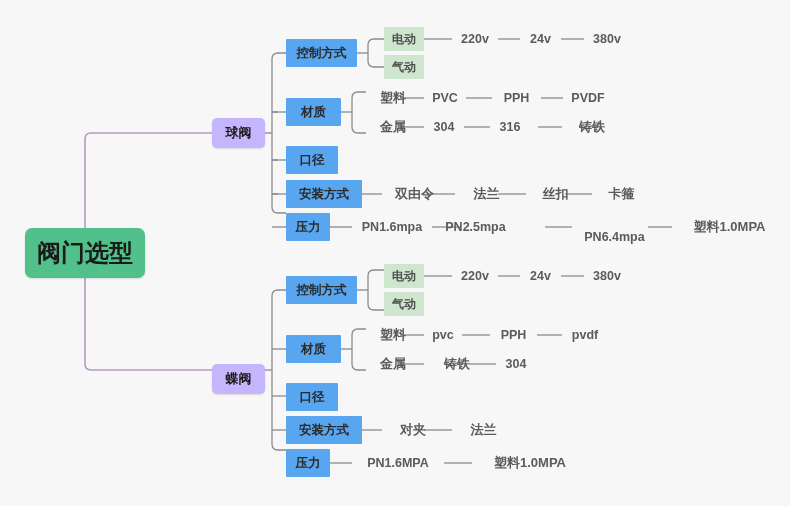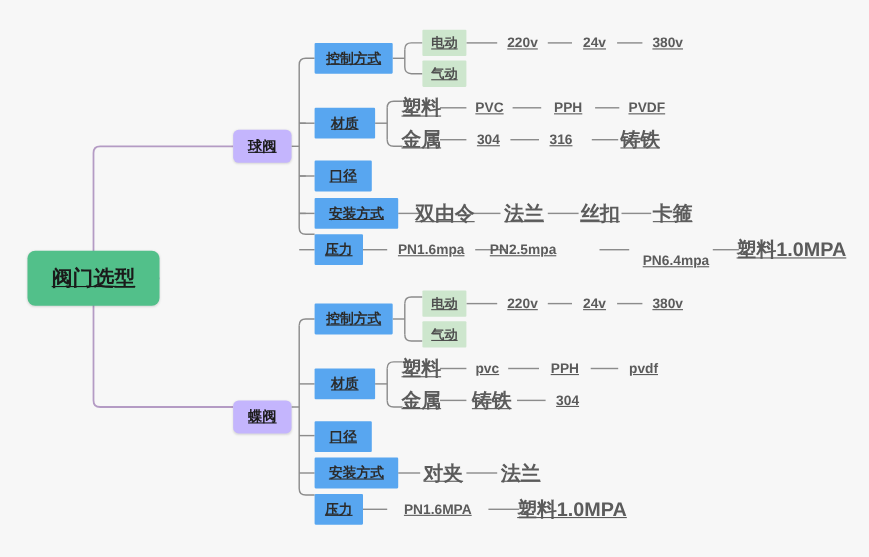--- a/index.html
+++ b/index.html
@@ -7,25 +7,25 @@
     width:790px;height:506px;
     background:#f7f7f7;
     font-family:"Liberation Sans","DejaVu Sans",sans-serif;
     overflow:hidden;
     position:relative;
   }
   #canvas{position:absolute;left:0;top:0;width:790px;height:506px;}
   svg#links{position:absolute;left:0;top:0;width:790px;height:506px;pointer-events:none;}
 
   .node{position:absolute;display:flex;align-items:center;justify-content:center;
-        box-sizing:border-box;white-space:nowrap;text-decoration:underline;}
+        box-sizing:border-box;white-space:nowrap;}
 
   
   .root{
-    background:#52c08a;color:#1a1a1a;font-weight:bold;font-size:19px;
+    background:#52c08a;color:#1a1a1a;font-weight:bold;font-size:24px;
     border-radius:7px;padding:0 14px;
     box-shadow:0 1px 2px rgba(0,0,0,.12);
   }
   
   .valve{
     background:#c4b5fd;color:#1a1a1a;font-weight:bold;font-size:13px;
     border-radius:5px;padding:0 10px;
     box-shadow:0 1px 2px rgba(0,0,0,.12);
   }
   
@@ -35,21 +35,21 @@
   }
   
   .greenleaf{
     background:#cde6cd;color:#4f4f4f;font-weight:bold;font-size:12px;
     padding:0 8px;border-radius:1px;
   }
   
   .txt{
     color:#5b5b5b;font-weight:bold;font-size:12.5px;background:transparent;
   }
-  .txt-cn{font-size:18px;}
+  .txt-cn{font-size:13px;margin-left:10px;}
 </style>
 </head>
 <body>
 
 <div id="canvas">
 
   <svg id="links" viewBox="0 0 790 506">
     <g fill="none" stroke="#b49bc4" stroke-width="1.6">
 
       <path d="M145,253 H85"></path>

